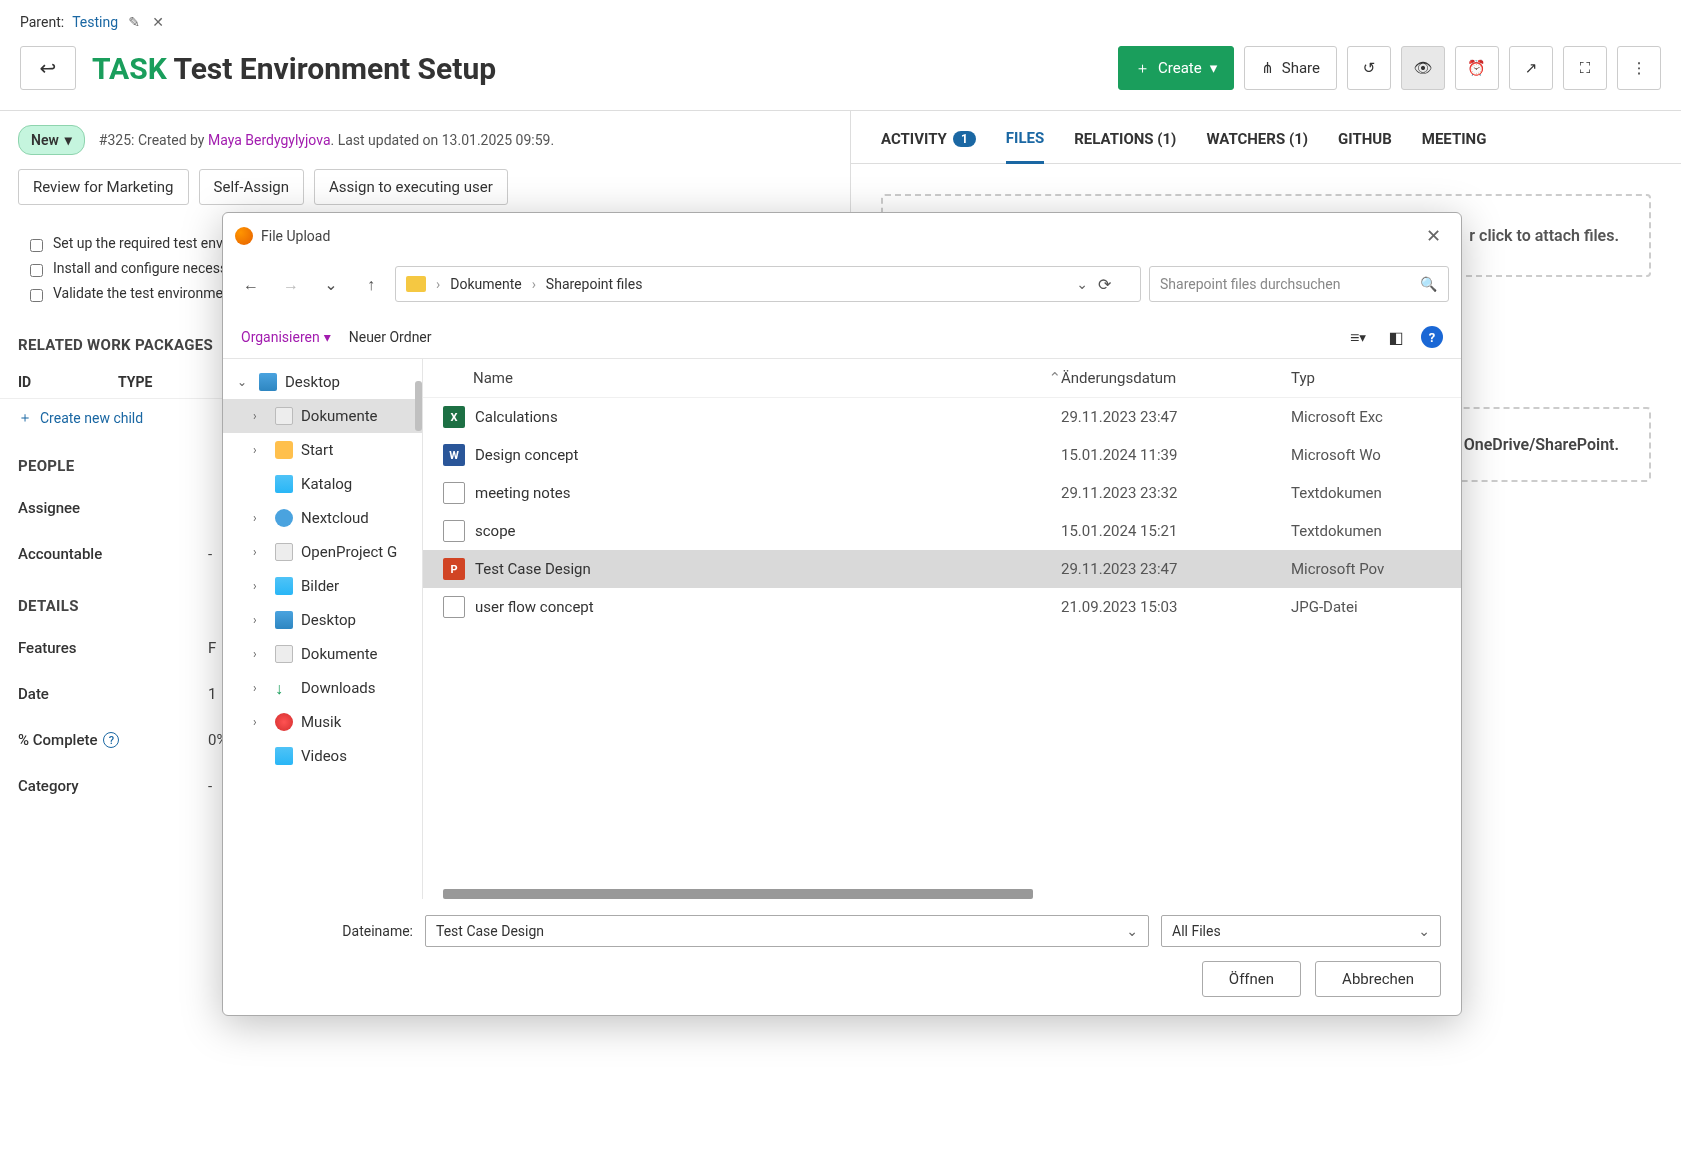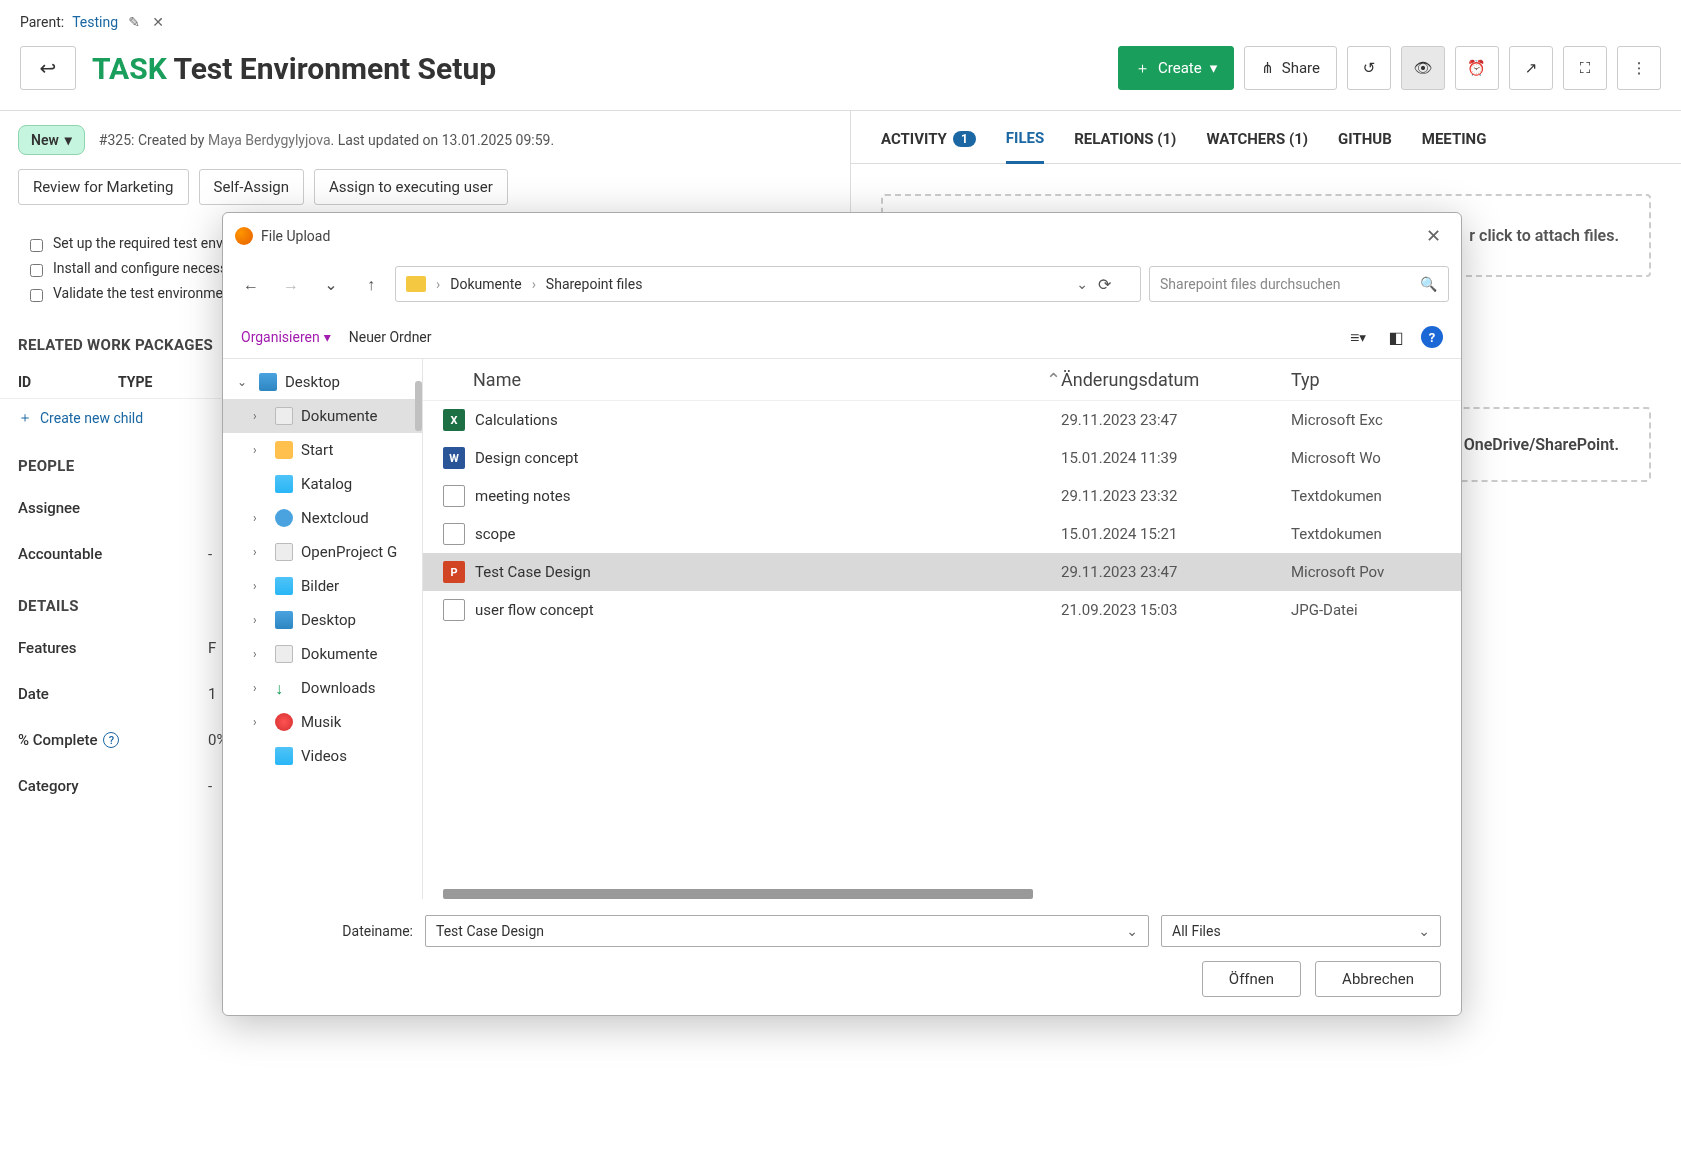--- a/index.html
+++ b/index.html
@@ -22,23 +22,23 @@
 .btn-icon { width: 44px; height: 44px; padding: 0; justify-content: center; }
 .btn-icon.active { background: #e8e8e8; }
 
 
 .main-split { display: flex; border-top: 1px solid #ddd; }
 .left-panel { width: 850px; }
 .right-panel { flex: 1; border-left: 1px solid #ddd; }
 
 
 .status-row { display: flex; align-items: center; padding: 14px 18px; gap: 14px; }
-.status-badge { background: #c5f5de; border: 1px solid #8ed4ae; padding: 6px 12px; border-radius: 8px; display: flex; align-items: center; gap: 6px; font-weight: 600; cursor: pointer; }
+.status-badge { background: #c5f5de; border: 1px solid #8ed4ae; padding: 6px 12px; border-radius: 13px; display: flex; align-items: center; gap: 6px; font-weight: 600; cursor: pointer; }
 .meta-text { color: #555; }
-.meta-link { color: #737373; }
+.meta-link { color: #a21caf; }
 
 
 .action-row { display: flex; gap: 10px; padding: 0 18px 16px; text-align: center; }
 .action-btn { border: 1px solid #ccc; padding: 8px 14px; border-radius: 3px; background: #fff; cursor: pointer; font-size: 15px; }
 
 
 .checklist { padding: 10px 30px; }
 .check-item { display: flex; align-items: flex-start; gap: 10px; padding: 4px 0; }
 .check-item input { margin-top: 4px; }
 
@@ -94,21 +94,21 @@
 .tree-icon { width: 18px; height: 18px; display:inline-block; }
 .ti-desktop { background: linear-gradient(#4aa3df,#2e86c1); border-radius:2px; }
 .ti-doc { background: #ededed; border:1px solid #bbb; border-radius:2px; }
 .ti-home { background: #ffc04d; border-radius:3px; }
 .ti-img { background: linear-gradient(#4fc3f7,#29b6f6); border-radius:2px; }
 .ti-cloud { background: #4aa3df; border-radius:50%; }
 .ti-dl { color:#1a9e5c; font-size:16px; font-weight:700;}
 .ti-music { background: radial-gradient(circle,#ff5252,#d32f2f); border-radius:50%; }
 
 .file-panel { flex: 1; display: flex; flex-direction: column; }
-.file-header { display: flex; padding: 10px 30px 10px 50px; color: #444; font-size: 18px; border-bottom: 1px solid #f0f0f0; }
+.file-header { display: flex; padding: 10px 30px 10px 50px; color: #444; font-size: 15px; border-bottom: 1px solid #f0f0f0; }
 .col-name { flex: 1; display:flex; align-items:center; gap:6px;}
 .col-date { width: 230px; }
 .col-type { width: 140px; }
 .file-row { display: flex; align-items: center; padding: 8px 30px 8px 20px; cursor: pointer; font-size: 15px; }
 .file-row.selected { background: #d9d9d9; }
 .file-icon { width: 22px; height: 22px; margin-right: 10px; border-radius: 2px; font-size: 11px; color: #fff; display: flex; align-items: center; justify-content: center; font-weight: 700; }
 .fi-xls { background: #1d7044; }
 .fi-doc { background: #2a5699; }
 .fi-txt { background: #fff; border: 1px solid #999; }
 .fi-ppt { background: #d14424; }

